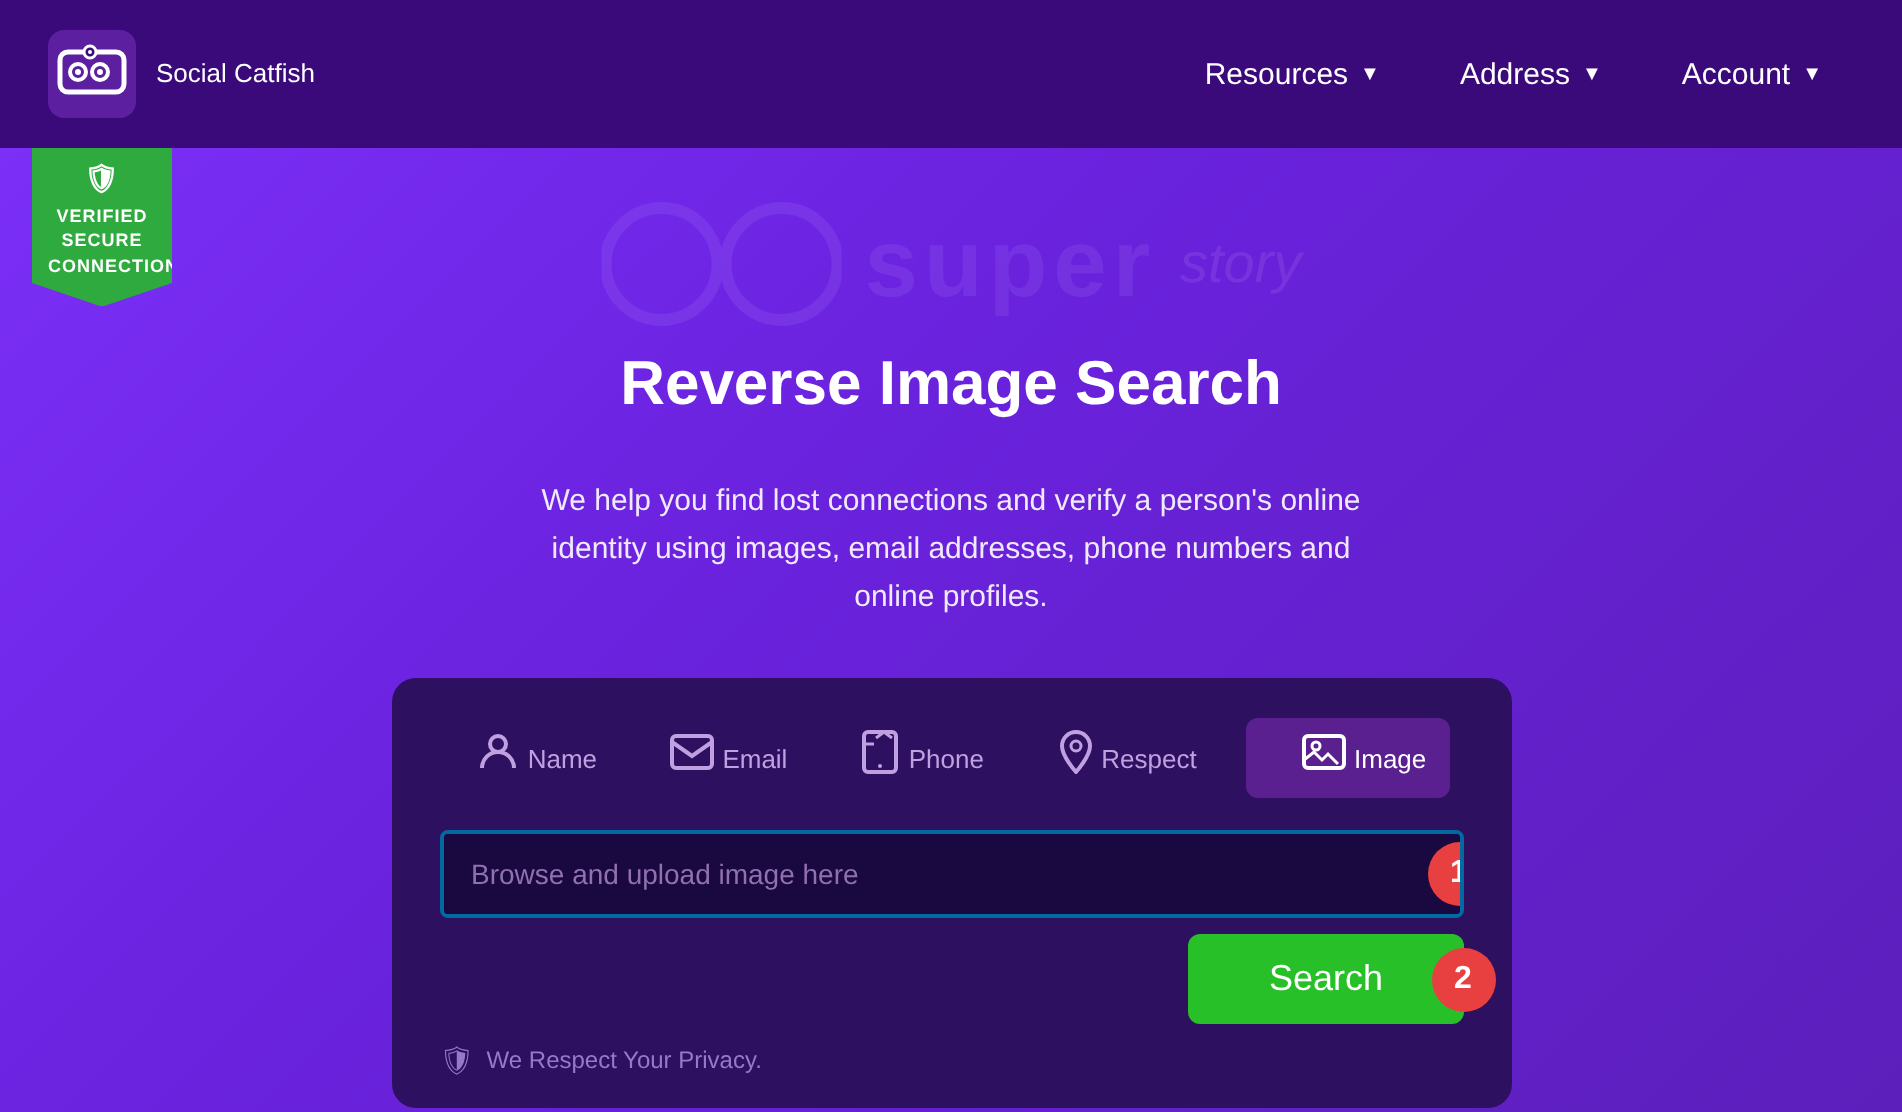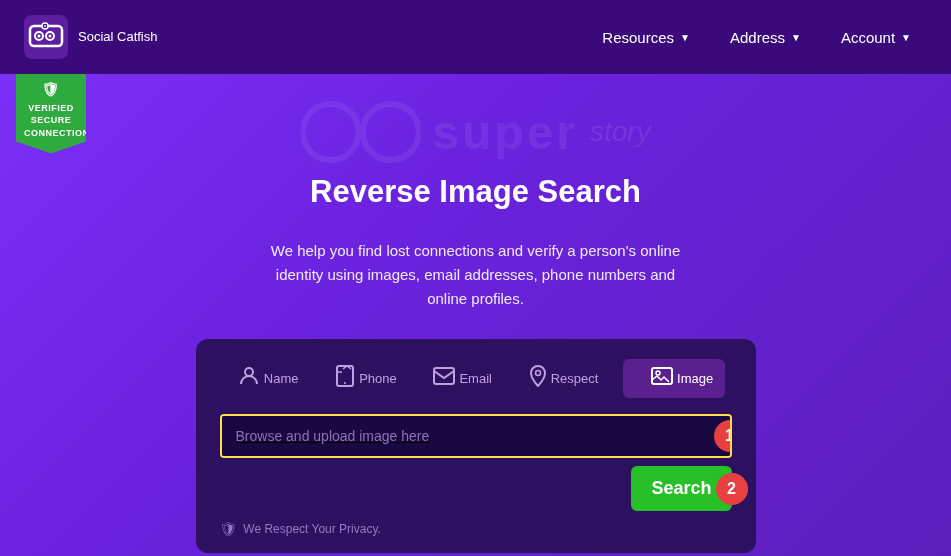--- a/index.html
+++ b/index.html
@@ -150,25 +150,24 @@
       padding-left: 28px;
     }
     .tab-icon {
       font-size: 20px;
     }
 
     
     .search-row {
       display: flex;
       gap: 0;
-      border: 2px solid #fde047;
+      border: 2px solid #0369a1;
       border-radius: 4px;
       overflow: hidden;
       margin-bottom: 8px;
-      text-decoration: underline;
     }
     .search-input {
       flex: 1;
       padding: 12px 14px;
       background: #1a0840;
       color: #a080c0;
       font-size: 14px;
       border: none;
       outline: none;
     }
@@ -212,23 +211,23 @@
       color: white;
       font-size: 12px;
       padding: 4px 10px;
       border-radius: 3px;
     }
 
     .search-button {
       background: #28c028;
       color: white;
       font-size: 18px;
-      font-weight: bold;
+      font-weight: normal;
       border: none;
-      padding: 12px 20px;
+      padding: 12px 40px;
       border-radius: 6px;
       cursor: pointer;
       position: relative;
     }
 
     .step2-badge {
       width: 32px;
       height: 32px;
       background: #e84040;
       border-radius: 50%;
@@ -344,36 +343,36 @@
         <span class="tab-icon">
           <svg width="22" height="22" viewBox="0 0 22 22" fill="none">
             <circle cx="11" cy="7" r="4" stroke="#c0a0e0" stroke-width="2"></circle>
             <path d="M3 19c0-4.4 3.6-8 8-8s8 3.6 8 8" stroke="#c0a0e0" stroke-width="2" fill="none"></path>
           </svg>
         </span>
         <span>Name</span>
       </div>
       <div class="tab-item">
         <span class="tab-icon">
+          <svg width="22" height="18" viewBox="0 0 22 18" fill="none">
+            <rect x="1" y="1" width="20" height="16" rx="2" stroke="#c0a0e0" stroke-width="2"></rect>
+            <path d="M1 4l10 7 10-7" stroke="#c0a0e0" stroke-width="2"></path>
+          </svg>
+        </span>
+        <span>Email</span>
+      </div>
+      <div class="tab-item">
+        <span class="tab-icon">
           <svg width="20" height="22" viewBox="0 0 20 22" fill="none">
             <path d="M4 1h12a2 2 0 012 2v16a2 2 0 01-2 2H4a2 2 0 01-2-2V3a2 2 0 012-2z" stroke="#c0a0e0" stroke-width="2"></path>
             <circle cx="10" cy="18" r="1" fill="#c0a0e0"></circle>
             <path d="M3 7h4M8 4l4-3 4 3" stroke="#c0a0e0" stroke-width="1.5"></path>
           </svg>
         </span>
         <span>Phone</span>
-      </div>
-      <div class="tab-item">
-        <span class="tab-icon">
-          <svg width="22" height="18" viewBox="0 0 22 18" fill="none">
-            <rect x="1" y="1" width="20" height="16" rx="2" stroke="#c0a0e0" stroke-width="2"></rect>
-            <path d="M1 4l10 7 10-7" stroke="#c0a0e0" stroke-width="2"></path>
-          </svg>
-        </span>
-        <span>Email</span>
       </div>
       <div class="tab-item">
         <span class="tab-icon">
           <svg width="18" height="22" viewBox="0 0 18 22" fill="none">
             <path d="M9 1C5.1 1 2 4.1 2 8c0 5.3 7 13 7 13s7-7.7 7-13c0-3.9-3.1-7-7-7z" stroke="#c0a0e0" stroke-width="2"></path>
             <circle cx="9" cy="8" r="2.5" stroke="#c0a0e0" stroke-width="1.5"></circle>
           </svg>
         </span>
         <span>Respect</span>
       </div>

